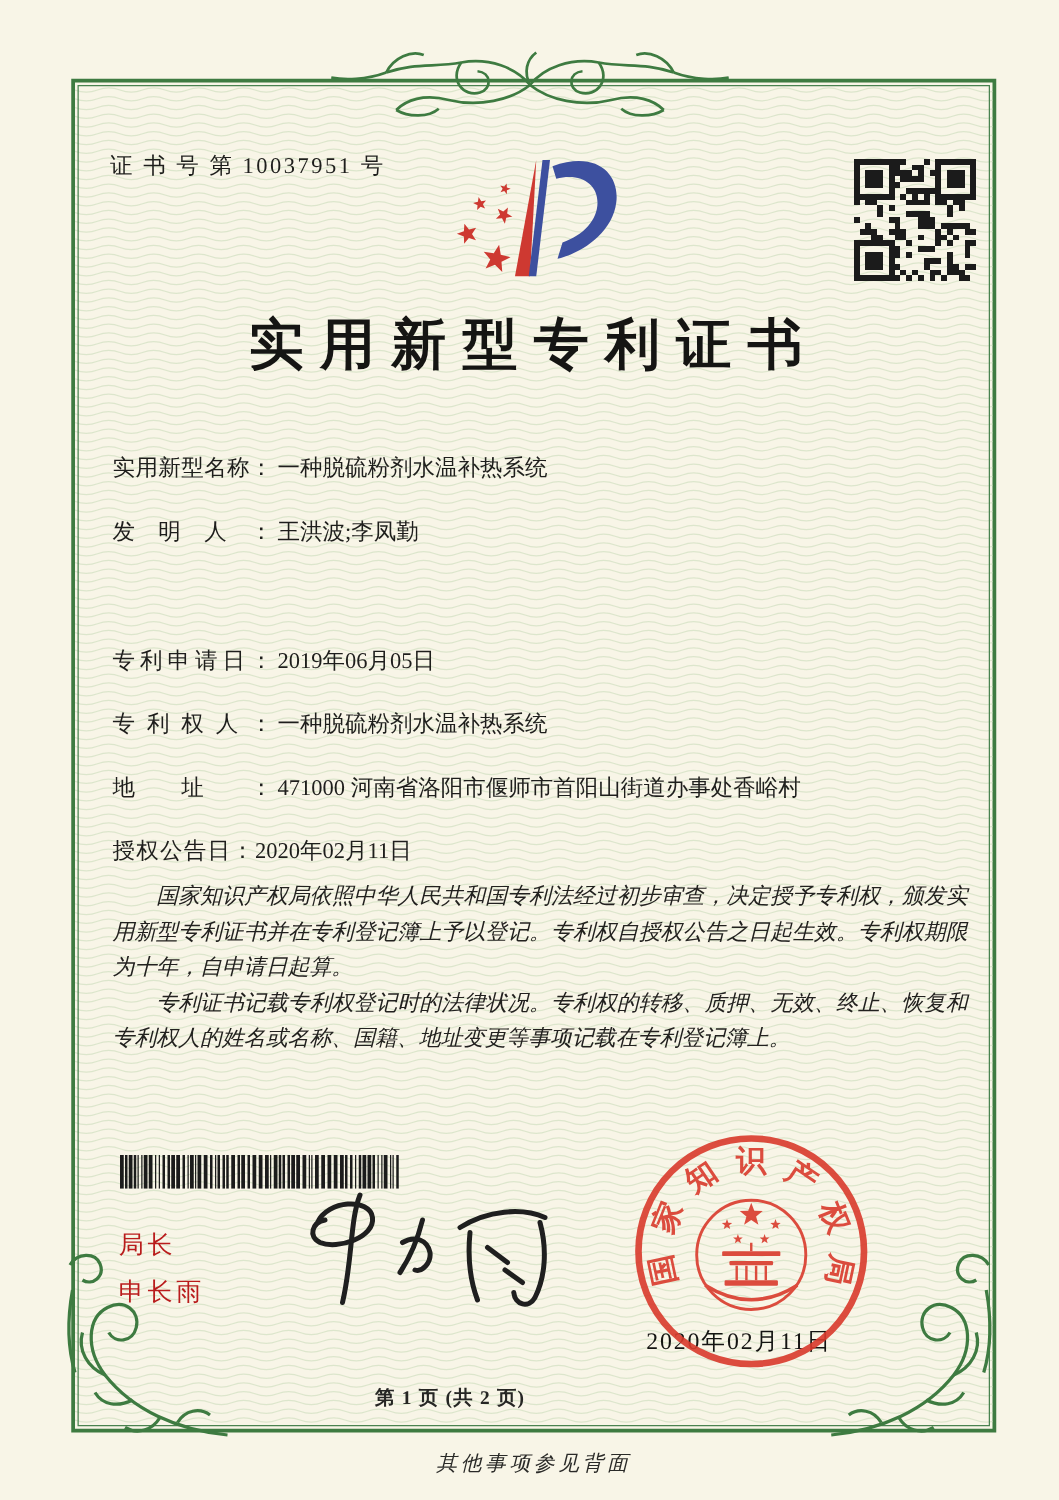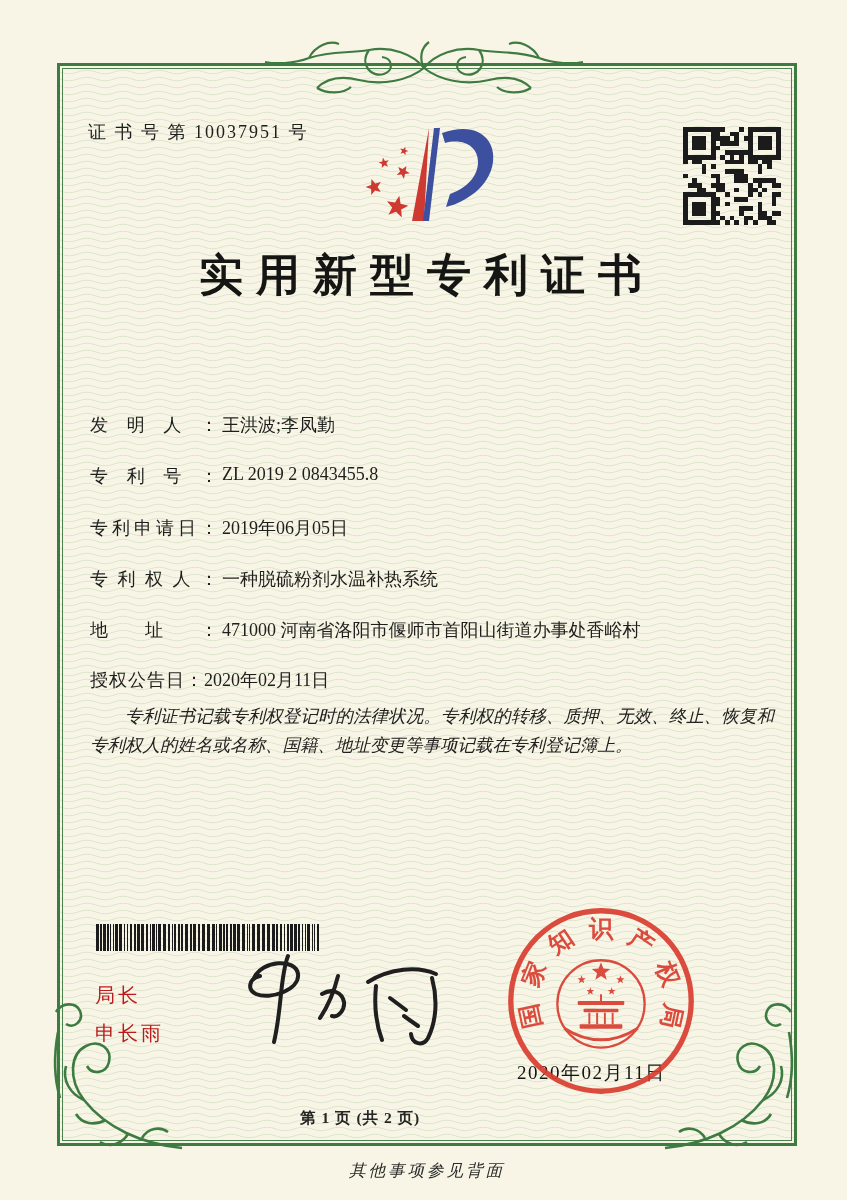--- a/index.html
+++ b/index.html
@@ -320,40 +320,41 @@
       <rect x="9" y="20" width="1" height="1" fill="#1b1b1b"></rect>
       <rect x="11" y="20" width="1" height="1" fill="#1b1b1b"></rect>
       <rect x="13" y="20" width="1" height="1" fill="#1b1b1b"></rect>
       <rect x="15" y="20" width="1" height="1" fill="#1b1b1b"></rect>
       <rect x="18" y="20" width="1" height="1" fill="#1b1b1b"></rect>
       <rect x="19" y="20" width="1" height="1" fill="#1b1b1b"></rect>
     </svg>
 
   <div class="abs title">实用新型专利证书</div>
 
+  <div class="abs field-row" style="top:362px">
+    <span class="field-label">实用新型名称：</span><span class="field-value">一种脱硫粉剂水温补热系统</span>
+  </div>
   <div class="abs field-row" style="top:413px">
     <span class="field-label">发明人：</span><span class="field-value">王洪波;李凤勤</span>
   </div>
-  <div class="abs field-row" style="top:464px">
-    <span class="field-label">专利号：</span><span class="field-value">ZL 2019 2 0843455.8</span>
-  </div>
   <div class="abs field-row" style="top:516px">
     <span class="field-label">专利申请日：</span><span class="field-value">2019年06月05日</span>
   </div>
   <div class="abs field-row" style="top:567px">
     <span class="field-label">专利权人：</span><span class="field-value">一种脱硫粉剂水温补热系统</span>
   </div>
   <div class="abs field-row" style="top:618px">
     <span class="field-label">地址：</span><span class="field-value">471000 河南省洛阳市偃师市首阳山街道办事处香峪村</span>
   </div>
   <div class="abs field-row" style="top:668px">
     <span class="grant-label">授权公告日：</span><span>2020年02月11日</span>
   </div>
 
   <div class="abs body-text">
+    <p>国家知识产权局依照中华人民共和国专利法经过初步审查，决定授予专利权，颁发实用新型专利证书并在专利登记簿上予以登记。专利权自授权公告之日起生效。专利权期限为十年，自申请日起算。</p>
     <p>专利证书记载专利权登记时的法律状况。专利权的转移、质押、无效、终止、恢复和专利权人的姓名或名称、国籍、地址变更等事项记载在专利登记簿上。</p>
   </div>
 
   <svg id="barcodeSvg" class="abs barcode" viewBox="0 0 226 27" preserveAspectRatio="none">
       <rect x="1" y="0" width="3" height="27" fill="#1b1b1b"></rect>
       <rect x="5" y="0" width="2" height="27" fill="#1b1b1b"></rect>
       <rect x="8" y="0" width="3" height="27" fill="#1b1b1b"></rect>
       <rect x="12" y="0" width="2" height="27" fill="#1b1b1b"></rect>
       <rect x="15" y="0" width="1" height="27" fill="#1b1b1b"></rect>
       <rect x="18" y="0" width="1" height="27" fill="#1b1b1b"></rect>

